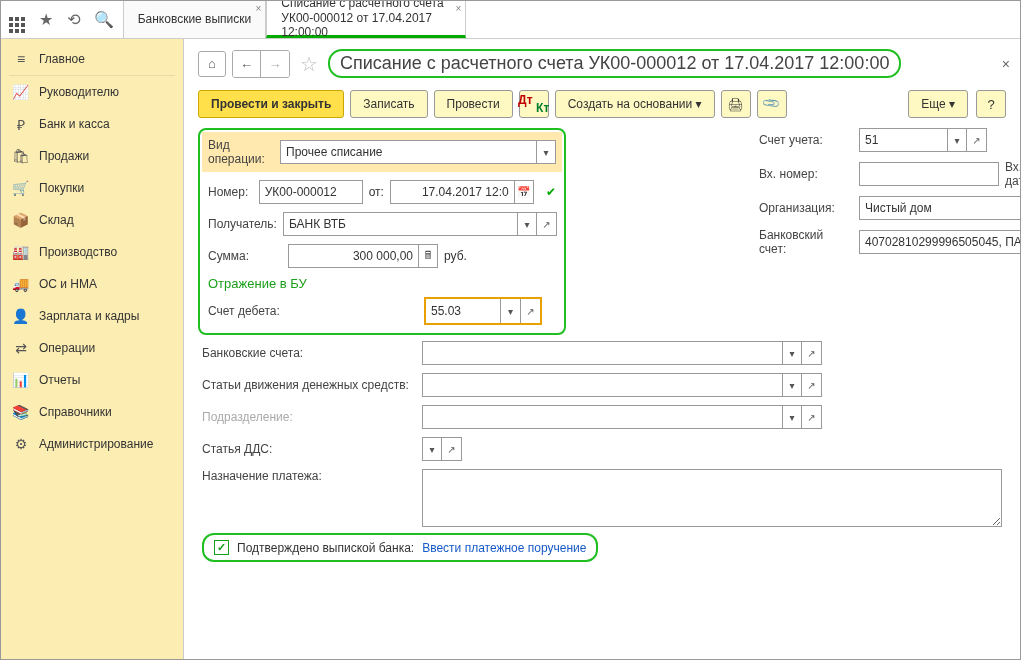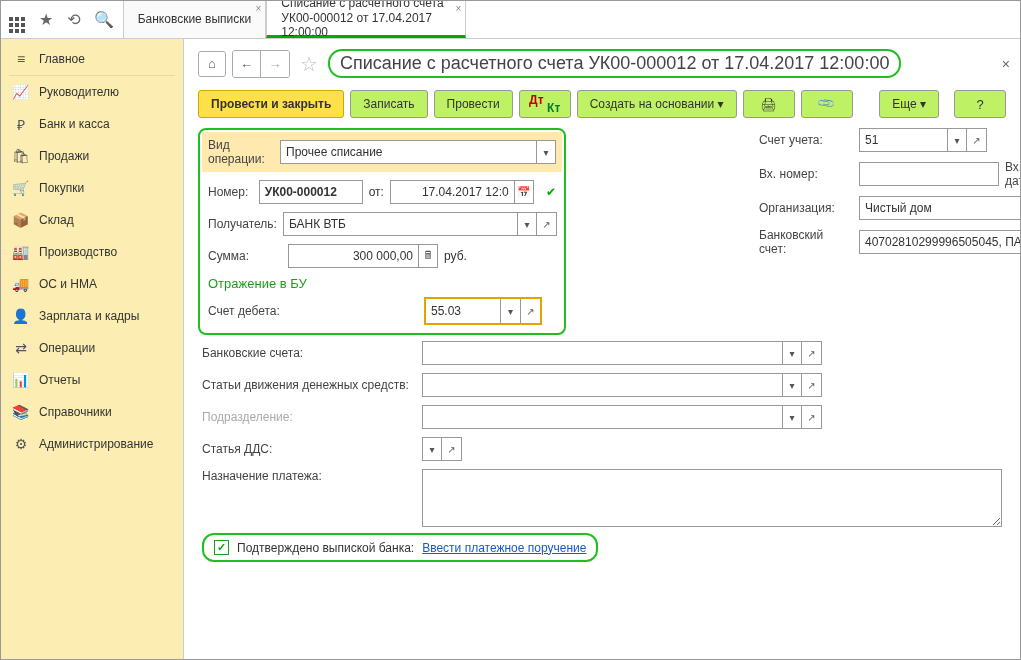--- a/index.html
+++ b/index.html
@@ -22,44 +22,44 @@
 .content{flex:1;display:flex;flex-direction:column}
 .ct-head{display:flex;align-items:center;gap:6px;padding:10px 10px 6px 14px}
 .wbtn{width:28px;height:26px;border:1px solid #aaa;border-radius:3px;background:#fff;display:flex;align-items:center;justify-content:center;cursor:pointer;font-size:13px;color:#555}
 .nav-grp{display:flex;border:1px solid #aaa;border-radius:3px;overflow:hidden}
 .nav-grp .wbtn{border:none;border-right:1px solid #aaa;border-radius:0}
 .nav-grp .wbtn:last-child{border-right:none}
 .star{font-size:20px;color:#bbb;margin:0 4px}
 .title-box{border:2px solid #1fbf1f;border-radius:14px;padding:2px 10px;font-size:18px;color:#444}
 .close-x{margin-left:auto;font-size:14px;color:#666;cursor:pointer}
 .toolbar2{display:flex;align-items:flex-end;gap:6px;padding:6px 14px 10px}
-.btn{height:28px;border:1px solid #999;border-radius:3px;background:#bef264;padding:0 12px;display:flex;align-items:center;cursor:pointer;white-space:nowrap}
+.btn{height:28px;border:1px solid #999;border-radius:3px;background:#fef9c3;padding:0 12px;display:flex;align-items:center;cursor:pointer;white-space:nowrap}
 .btn.primary{background:#ffe04b;border-color:#cca700;font-weight:bold}
-.tiny{width:52px;padding:0;justify-content:center;font-size:13px}
+.tiny{width:30px;padding:0;justify-content:center;font-size:13px}
 .form-wrap{padding:0 14px}
 .hl-box{border:2px solid #1fbf1f;border-radius:8px;padding:6px 8px 8px;margin-bottom:6px;position:relative}
 .row{display:flex;align-items:center;gap:6px;margin-bottom:8px}
 .row:last-child{margin-bottom:0}
 .lbl{width:74px;color:#444}
 .op-row{background:#ffe9ae;padding:6px;margin:-4px -6px 8px -6px}
 .inp{height:24px;border:1px solid #999;padding:0 5px;background:#fff}
 .grp{display:flex}
 .grp .inp{border-right:none}
 .gbtn{width:20px;height:24px;border:1px solid #999;background:#fff;display:flex;align-items:center;justify-content:center;font-size:10px;cursor:pointer;color:#555}
 .gbtn+.gbtn{border-left:none}
 .right-col{position:absolute;left:575px;width:430px}
 .right-col .row{margin-bottom:8px}
 .right-col .lbl{width:94px}
 .sec-title{color:#1a9f1a;font-size:13px;margin:4px 0 6px}
 .debit-grp{border:2px solid #e8a100;display:inline-flex}
 .form2{padding:0 4px}
 .form2 .row .lbl{width:214px}
 .chkline{display:flex;align-items:center;gap:8px;border:2px solid #1fbf1f;border-radius:12px;padding:5px 10px;width:fit-content;margin:6px 0 0 4px}
 .chk{width:15px;height:15px;border:1px solid #1a9f1a;display:flex;align-items:center;justify-content:center;color:#1a9f1a;font-size:11px;font-weight:bold}
-.link{color:#1659c7;text-decoration:underline;cursor:pointer}
+.link{color:#1659c7;cursor:pointer}
 .textarea{height:58px;width:580px;border:1px solid #999}
 .dtkt{font-weight:bold;line-height:.7;font-size:9px}
 .dtkt .d{color:#c00000}
 .dtkt .k{color:#007e2f;margin-left:18px}
 .clip{transform:rotate(-40deg);display:inline-block}
 .ml-auto{margin-left:auto}
 .disabled{color:#aaa}
 .cal-ico{font-size:11px}
 </style>
 </head>
@@ -168,21 +168,21 @@
       <div class="btn">Записать</div>
       <div class="btn">Провести</div>
       <div class="btn tiny">
           <span class="dtkt"><span class="d">Дт</span><br><span class="k">Кт</span></span>
         </div>
       <div class="btn"><span>Создать на основании</span>&nbsp;<span>▾</span></div>
       <div class="btn tiny">🖨</div>
       <div class="btn tiny">
           <span class="clip">📎</span>
         </div>
-      <div class="ml-auto" style="display:flex;gap:15px">
+      <div class="ml-auto" style="display:flex;gap:8px">
         <div class="btn"><span>Еще</span>&nbsp;<span>▾</span></div>
         <div class="btn tiny">?</div>
       </div>
     </div>
 
     <div class="form-wrap" style="position:relative">
 
       <div class="right-col">
         <div class="row">
           <span class="lbl">Счет учета:</span>
@@ -215,21 +215,21 @@
       <div class="hl-box" style="width:368px">
         <div class="row op-row">
           <span class="lbl">Вид операции:</span>
           <div class="grp">
               <input class="inp" style="width: 256px;" value="Прочее списание">
               <div class="gbtn">▾</div>
             </div>
         </div>
         <div class="row">
           <span class="lbl">Номер:</span>
-          <input class="inp" style="width: 104px; font-weight: bold;" value="УК00-000012">
+          <input class="inp" style="width: 104px;" value="УК00-000012">
           <span>от:</span>
           <div class="grp">
               <input class="inp" style="width: 124px; padding-left: 31px;" value="17.04.2017 12:00:00">
               <div class="gbtn cal-ico">📅</div>
             </div>
           <span style="margin-left:6px;color:#0a0">✔</span>
         </div>
         <div class="row">
           <span class="lbl">Получатель:</span>
           <div class="grp">

